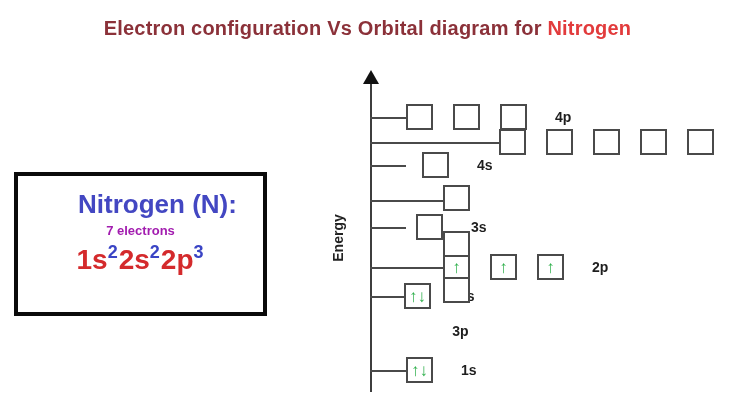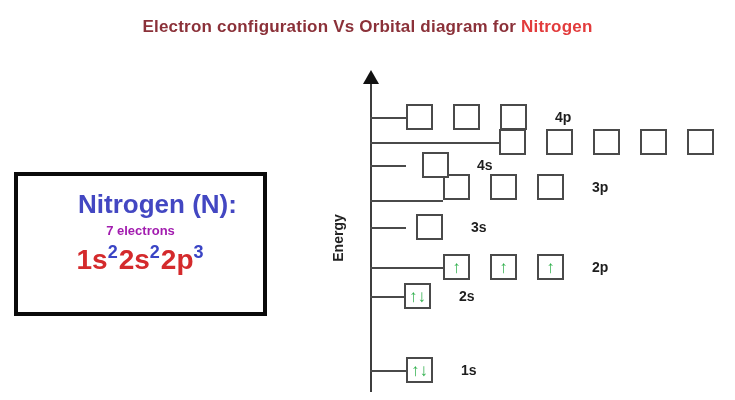--- a/index.html
+++ b/index.html
@@ -12,21 +12,21 @@
     overflow: hidden;
   }
 
   
   .title {
     position: absolute;
     top: 17px;
     left: 0;
     width: 100%;
     text-align: center;
-    font-size: 17px;
+    font-size: 20px;
     font-weight: bold;
     letter-spacing: 0.2px;
   }
 
   
   .info-box {
     position: absolute;
     left: 14px;
     top: 172px;
     width: 253px;
@@ -171,21 +171,21 @@
             <span class="electron" style="color: rgb(47, 176, 76);">↑</span>
           </div>
           <span class="level-label">2p</span>
         </div>
         <div class="tick" style="left: 370px; top: 227px; width: 36px;"></div>
         <div class="box-row" style="left: 408px; top: 214px; margin-left: 8px;">
           <div class="orbital-box"></div>
           <span class="level-label">3s</span>
         </div>
         <div class="tick" style="left: 370px; top: 200px; width: 73px;"></div>
-        <div class="box-row" style="left: 443px; top: 174px;">
+        <div class="box-row" style="left: 443px; top: 185px; flex-direction: column;">
           <div class="orbital-box"></div>
           <div class="orbital-box"></div>
           <div class="orbital-box"></div>
           <span class="level-label">3p</span>
         </div>
         <div class="tick" style="left: 370px; top: 165px; width: 36px;"></div>
         <div class="box-row" style="left: 406px; top: 152px; padding-left: 16px;">
           <div class="orbital-box"></div>
           <span class="level-label">4s</span>
         </div>

